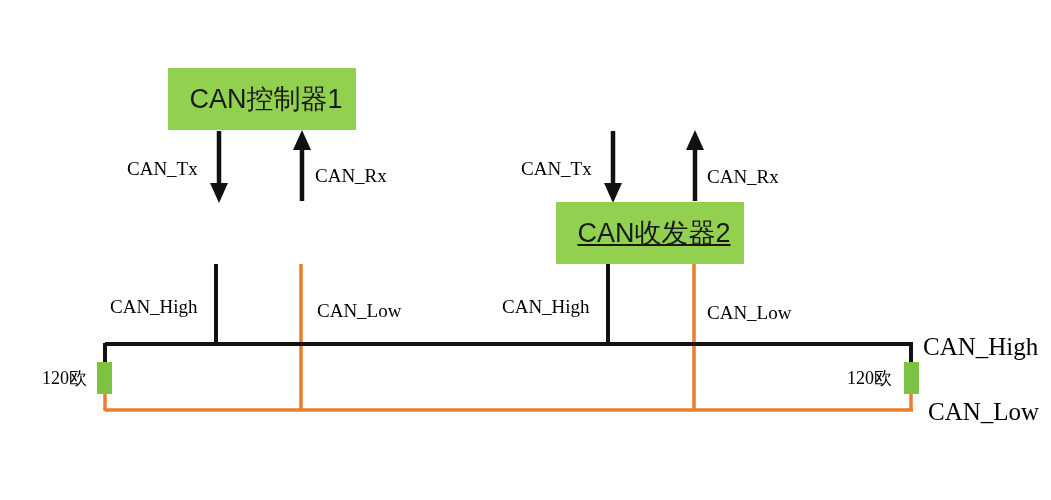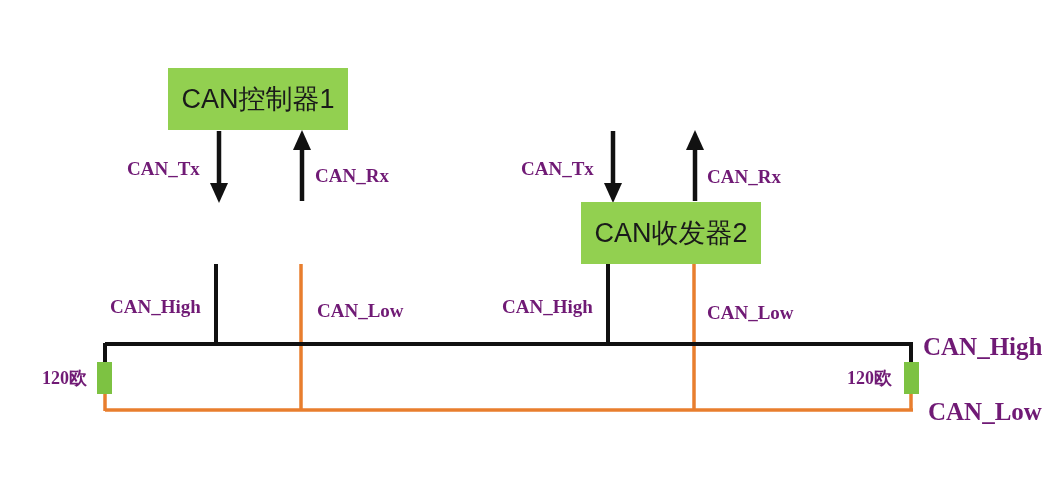--- a/index.html
+++ b/index.html
@@ -27,31 +27,32 @@
     width: 180px;
     height: 62px;
     background: #92D050;
     display: flex;
     align-items: center;
     justify-content: center;
     font-size: 27px;
     color: #1a1a1a;
     font-family: "Liberation Sans", "DejaVu Sans", sans-serif;
     white-space: nowrap;
+    padding-left: 8px;
   }
   .node.ctrl1 { left: 168px; top: 68px; }
   .node.ctrl2 { left: 561px; top: 68px; }
   .node.trans1 { left: 168px; top: 202px; }
-  .node.trans2 { left: 581px; top: 202px; }
+  .node.trans2 { left: 556px; top: 202px; text-decoration: underline; }
 
   .rlabel {
     position: absolute;
-    color: #701a75;
+    color: #000000;
     font-family: "Liberation Serif", "DejaVu Serif", serif;
-    font-weight: bold;
+    font-weight: normal;
     font-size: 19px;
     white-space: nowrap;
     line-height: 1;
     text-align: center;
   }
   .lbl-tx1 { left: 127px; top: 159px; }
   .lbl-rx1 { left: 315px; top: 166px; }
   .lbl-tx2 { left: 521px; top: 159px; }
   .lbl-rx2 { left: 707px; top: 167px; }
   .lbl-high1 { left: 110px; top: 297px; }

